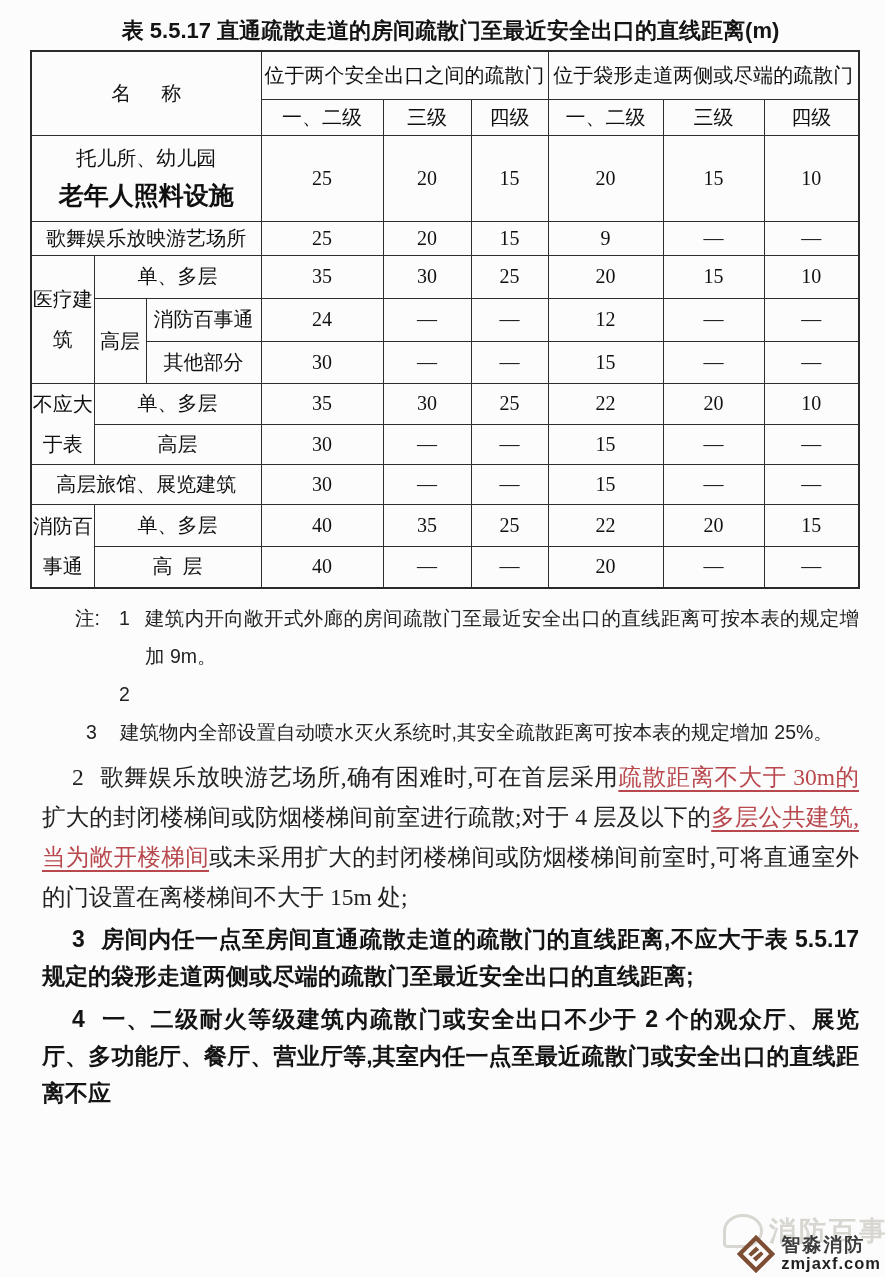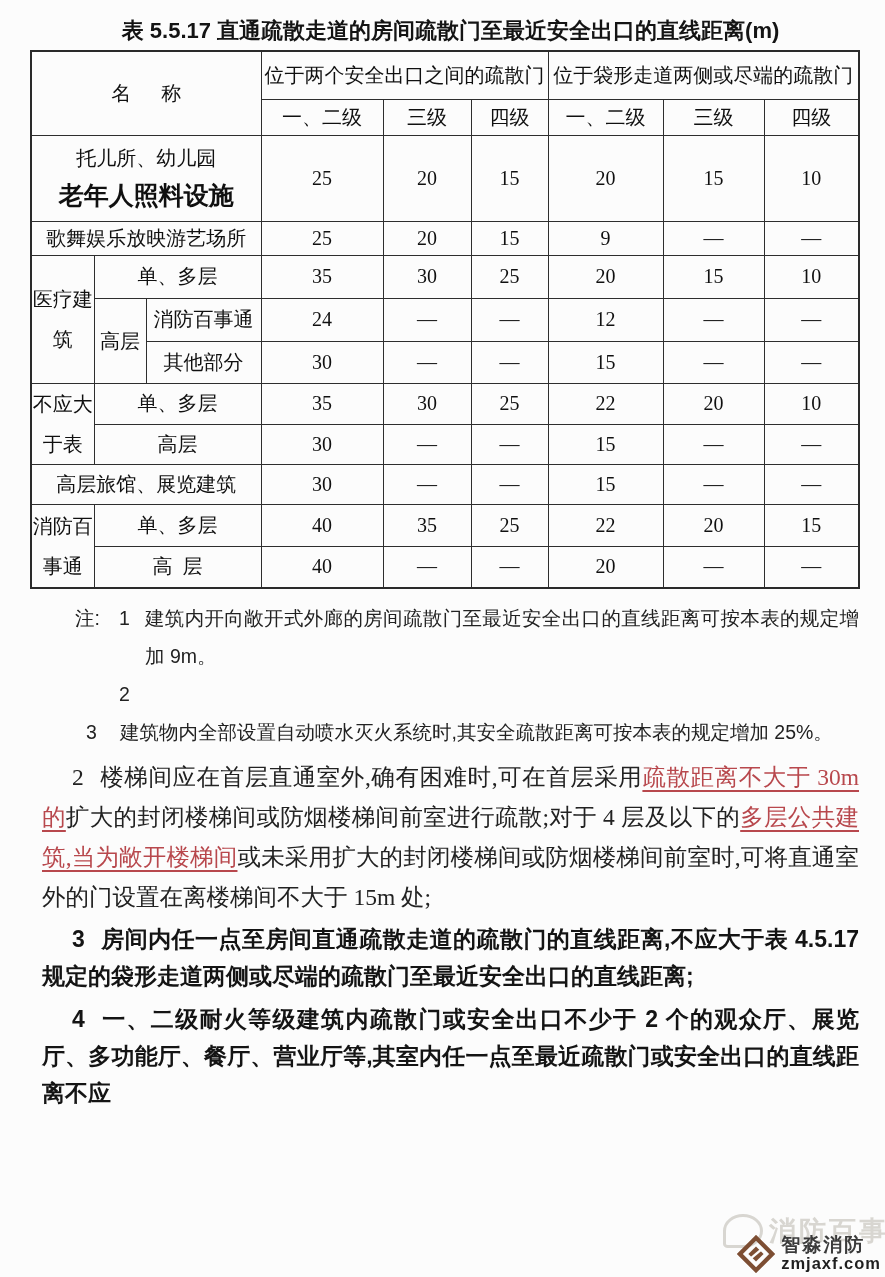--- a/index.html
+++ b/index.html
@@ -229,23 +229,23 @@
         <span class="lbl"></span>
         <span class="no">2</span>
       </div>
       <div class="note-row third">
         <span class="lbl"></span>
         <span class="no">3</span>
         <span class="txt">建筑物内全部设置自动喷水灭火系统时,其安全疏散距离可按本表的规定增加 25%。</span>
       </div>
     </div>
 
-    <p class="p serif-body indent mb4"><span class="item-no">2</span><span>楼梯间应在首层直通室外,确有困难时,可在首层采用</span><span class="red">疏散距离不大于 30m的</span><span>扩大的封闭楼梯间或防烟楼梯间前室进行疏散;对于 4 层及以下的</span><span class="red">多层公共建筑,当为敞开楼梯间</span><span>或未采用扩大的封闭楼梯间或防烟楼梯间前室时,可将直通室外的门设置在离楼梯间不大于 15m 处;</span></p>
-
-    <p class="p bold-body indent mb6"><span class="item-no">3</span><span>房间内任一点至房间直通疏散走道的疏散门的直线距离,不应大于表 4.5.17 规定的袋形走道两侧或尽端的疏散门至最近安全出口的直线距离;</span></p>
+    <p class="p serif-body indent mb4"><span class="item-no">2</span><span>歌舞娱乐放映游艺场所,确有困难时,可在首层采用</span><span class="red">疏散距离不大于 30m的</span><span>扩大的封闭楼梯间或防烟楼梯间前室进行疏散;对于 4 层及以下的</span><span class="red">多层公共建筑,当为敞开楼梯间</span><span>或未采用扩大的封闭楼梯间或防烟楼梯间前室时,可将直通室外的门设置在离楼梯间不大于 15m 处;</span></p>
+
+    <p class="p bold-body indent mb6"><span class="item-no">3</span><span>房间内任一点至房间直通疏散走道的疏散门的直线距离,不应大于表 5.5.17 规定的袋形走道两侧或尽端的疏散门至最近安全出口的直线距离;</span></p>
 
     <p class="p bold-body indent"><span class="item-no">4</span><span>一、二级耐火等级建筑内疏散门或安全出口不少于 2 个的观众厅、展览厅、多功能厅、餐厅、营业厅等,其室内任一点至最近疏散门或安全出口的直线距离不应</span></p>
   </div>
 
   <div class="wm-badge">
     <span class="wm-bubble"></span>
     <span>消防百事通</span>
   </div>
 
   <div class="wm-brand">

